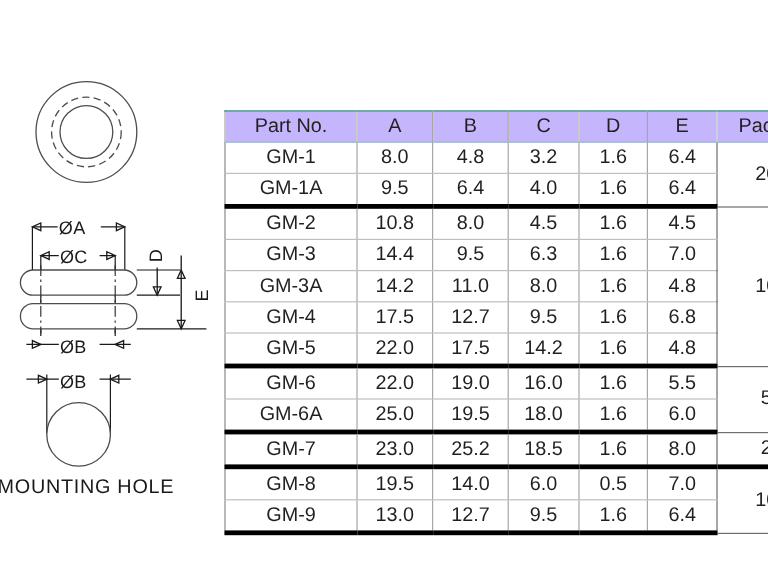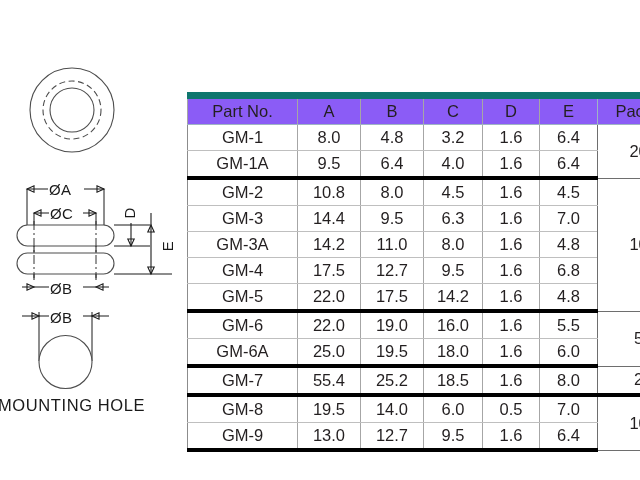--- a/index.html
+++ b/index.html
@@ -75,22 +75,22 @@
     color: #231f20;
     border-left: 1px solid #a6a6a6;
     border-right: 1px solid #a6a6a6;
     border-top: 1px solid #bfbfbf;
     border-bottom: 1px solid #bfbfbf;
     background: #ffffff;
     white-space: nowrap;
     overflow: hidden;
   }
   table.spec thead th {
-    background: #8b5cf6;
-    border-top: 7px solid #0f766e;
+    background: #c4b5fd;
+    border-top: 1px solid #0f766e;
     border-bottom: 1px solid #9fb4c4;
     font-size: 16.5px;
     margin-left: 24px;
   }
   table.spec thead th.pkg-head { border-left: 1px solid #a6a6a6; }
 
   table.spec tr.grp-top td,
   table.spec tr.grp-top th { border-top: 1px solid #6e6e6e; }
   table.spec tr.grp-bot td { border-bottom: 4px solid #000000; }
 
@@ -272,21 +272,21 @@
         <tr class="grp-bot">
           <td class="part">GM-6A</td>
           <td>25.0</td>
           <td>19.5</td>
           <td>18.0</td>
           <td>1.6</td>
           <td class="col-e">6.0</td>
         </tr>
         <tr class="grp-top grp-bot">
           <td class="part">GM-7</td>
-          <td>55.4</td>
+          <td>23.0</td>
           <td>25.2</td>
           <td>18.5</td>
           <td>1.6</td>
           <td class="col-e">8.0</td>
           <td class="pkg" rowspan="1">250</td>
         </tr>
         <tr class="grp-top">
           <td class="part">GM-8</td>
           <td>19.5</td>
           <td>14.0</td>

